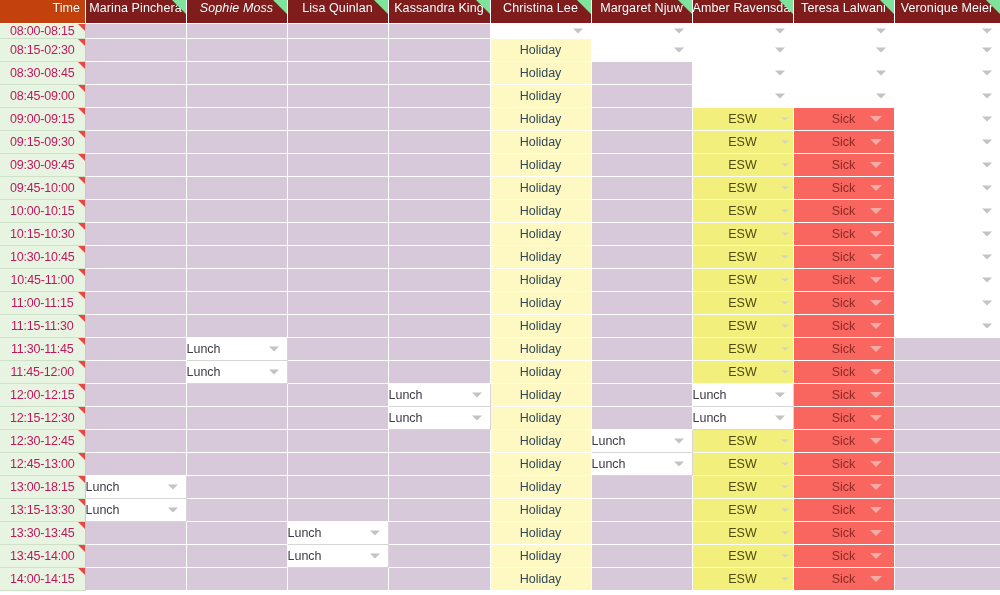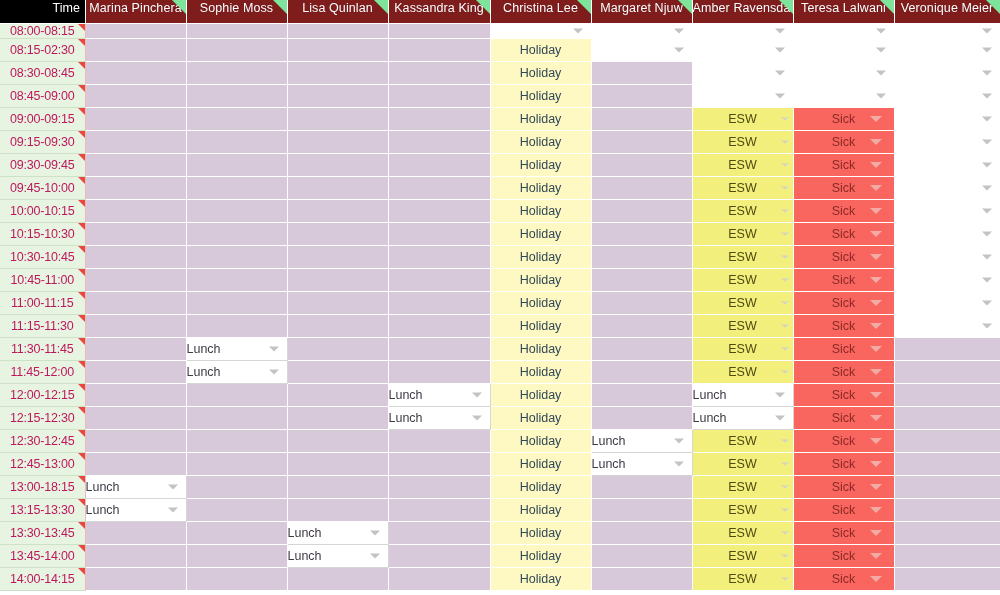--- a/index.html
+++ b/index.html
@@ -37,21 +37,21 @@
     font-size: 13px;
     text-align: center;
     height: 20px;
     border-right: 1px solid #ffffff;
     border-bottom: 1px solid #ffffff;
     position: relative;
     letter-spacing: .1px;
     text-shadow: 0 0 1px rgba(0,0,0,.25);
   }
   thead th.time-head {
-    background: #000000;
+    background: #c2410c;
     width: 85px;
     padding-left: 48px;
   }
   thead th .filter-tri {
     position: absolute;
     top: 0; right: 0;
     width: 0; height: 0;
     border-top: 14px solid #7ee39b;
     border-left: 14px solid transparent;
   }
@@ -161,21 +161,21 @@
   <table class="grid">
     <thead>
       <tr id="header-row">
           <th class="time-head" style="width: 85px;">
             <span class="hdr-inner">Time</span>
           </th>
           <th style="width: 101px;">
             <span class="hdr-inner">Marina Pinchera</span>
             <span class="filter-tri"></span>
           </th>
-          <th style="width: 101px;">
+          <th style="width: 101px; font-style: italic;">
             <span class="hdr-inner">Sophie Moss</span>
             <span class="filter-tri"></span>
           </th>
           <th style="width: 101px; margin-left: 16px;">
             <span class="hdr-inner">Lisa Quinlan</span>
             <span class="filter-tri"></span>
           </th>
           <th style="width: 102px;">
             <span class="hdr-inner">Kassandra King</span>
             <span class="filter-tri"></span>

